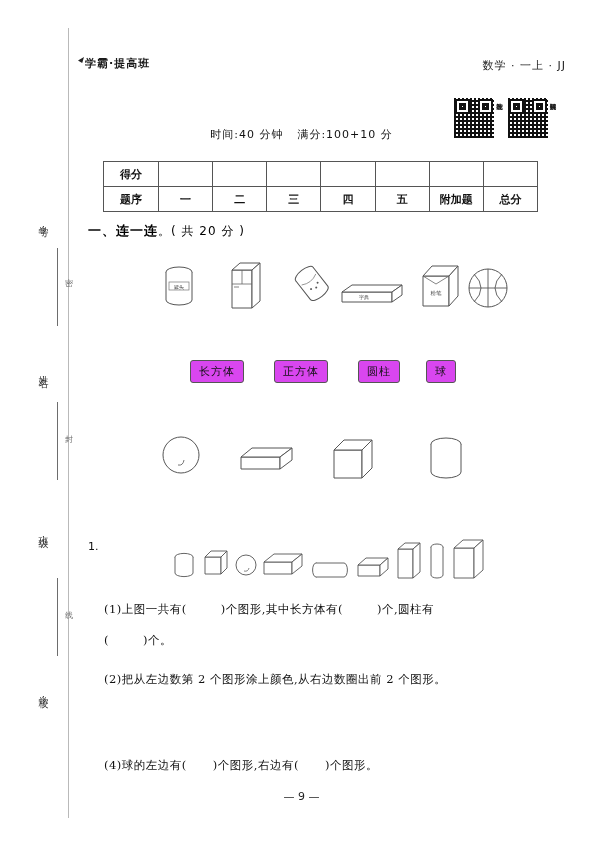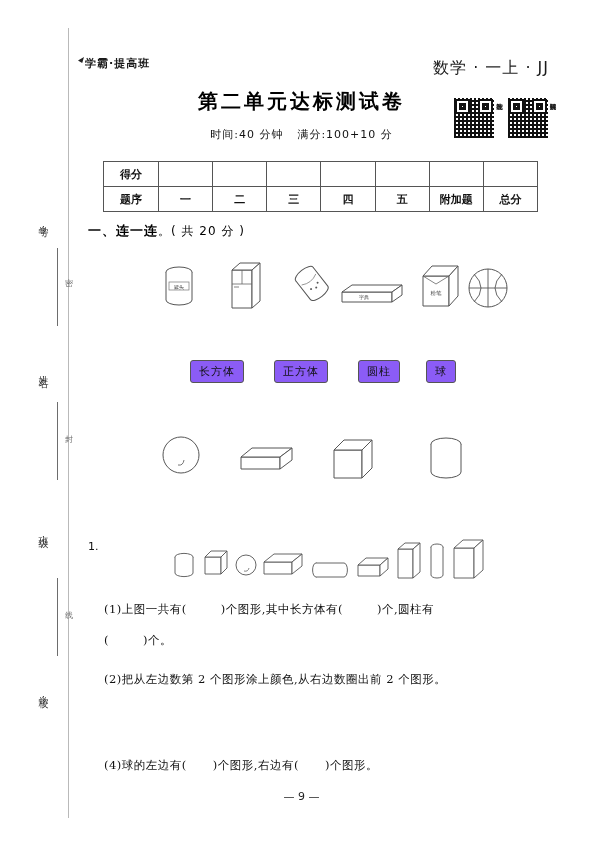--- a/index.html
+++ b/index.html
@@ -67,23 +67,23 @@
     display: inline-block;
     width: 6px;
     height: 6px;
     background: #222;
     clip-path: polygon(0 60%, 100% 0, 70% 100%);
     margin-right: 1px;
     vertical-align: 4px;
   }
   .hdr-right {
     position: absolute;
-    right: 54px;
+    right: 37px;
     top: 58px;
-    font-size: 16px;
+    font-size: 11px;
     color: #1a1a1a;
     letter-spacing: 1px;
   }
 
   .doc-title {
     position: absolute;
     left: 0;
     right: 0;
     top: 88px;
     text-align: center;
@@ -200,21 +200,21 @@
   .blank-sm { display: inline-block; width: 26px; }
 
   
   .pill {
     position: absolute;
     border: 1px solid #555;
     border-radius: 3px;
     font-size: 11px;
     color: #111;
     padding: 3px 8px;
-    background: #8b5cf6;
+    background: #d946ef;
     letter-spacing: 1px;
     font-family: Liberation Mono, monospace;
     text-align: right;
   }
 
   
   .fig { position: absolute; }
   .fig svg { display: block; }
 </style>
 </head>
@@ -233,21 +233,20 @@
   <div class="vtext" style="left:36px; top:528px;">班级:</div>
   <div class="vtext" style="left:36px; top:688px;">学校:</div>
 
   <div class="vmark" style="top:272px;">密</div>
   <div class="vmark" style="top:428px;">封</div>
   <div class="vmark" style="top:604px;">线</div>
 
   <div class="hdr-left"><span class="logo-tick"></span><span>学霸·提高班</span></div>
   <div class="hdr-right">数学 · 一上 · JJ</div>
 
-  <div class="doc-title">第二单元达标测试卷</div>
   <div class="doc-sub">
     <span>时间:40 分钟</span><span class="gap"></span><span>满分:100+10 分</span>
   </div>
 
   <div class="qr-wrap">
     <div class="qr-item">
       <div class="qr-code"></div>
       <div class="qr-label">智能批改</div>
     </div>
     <div class="qr-item">

